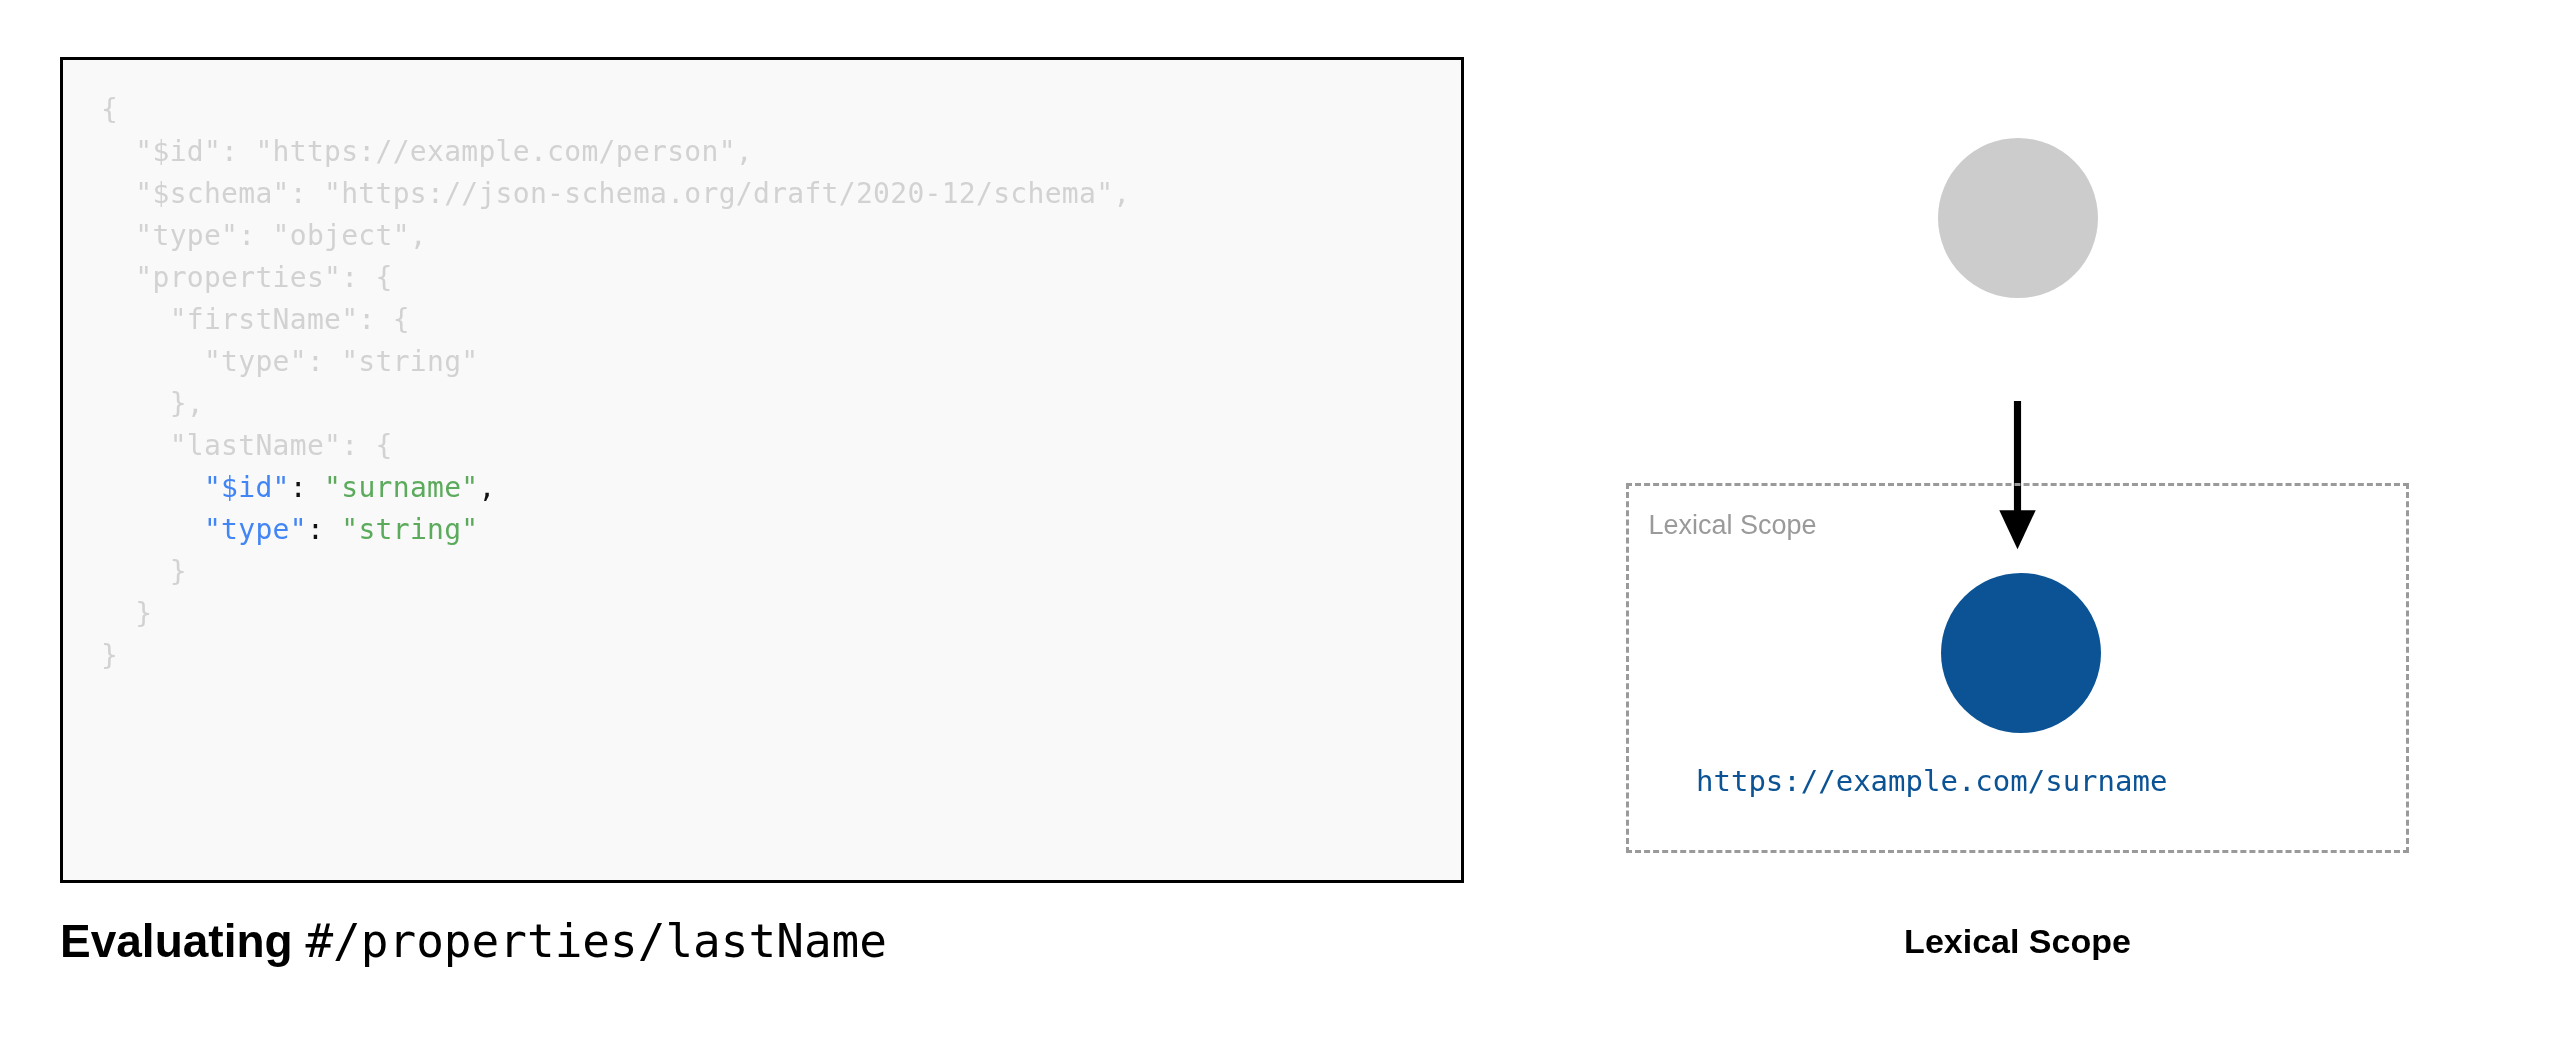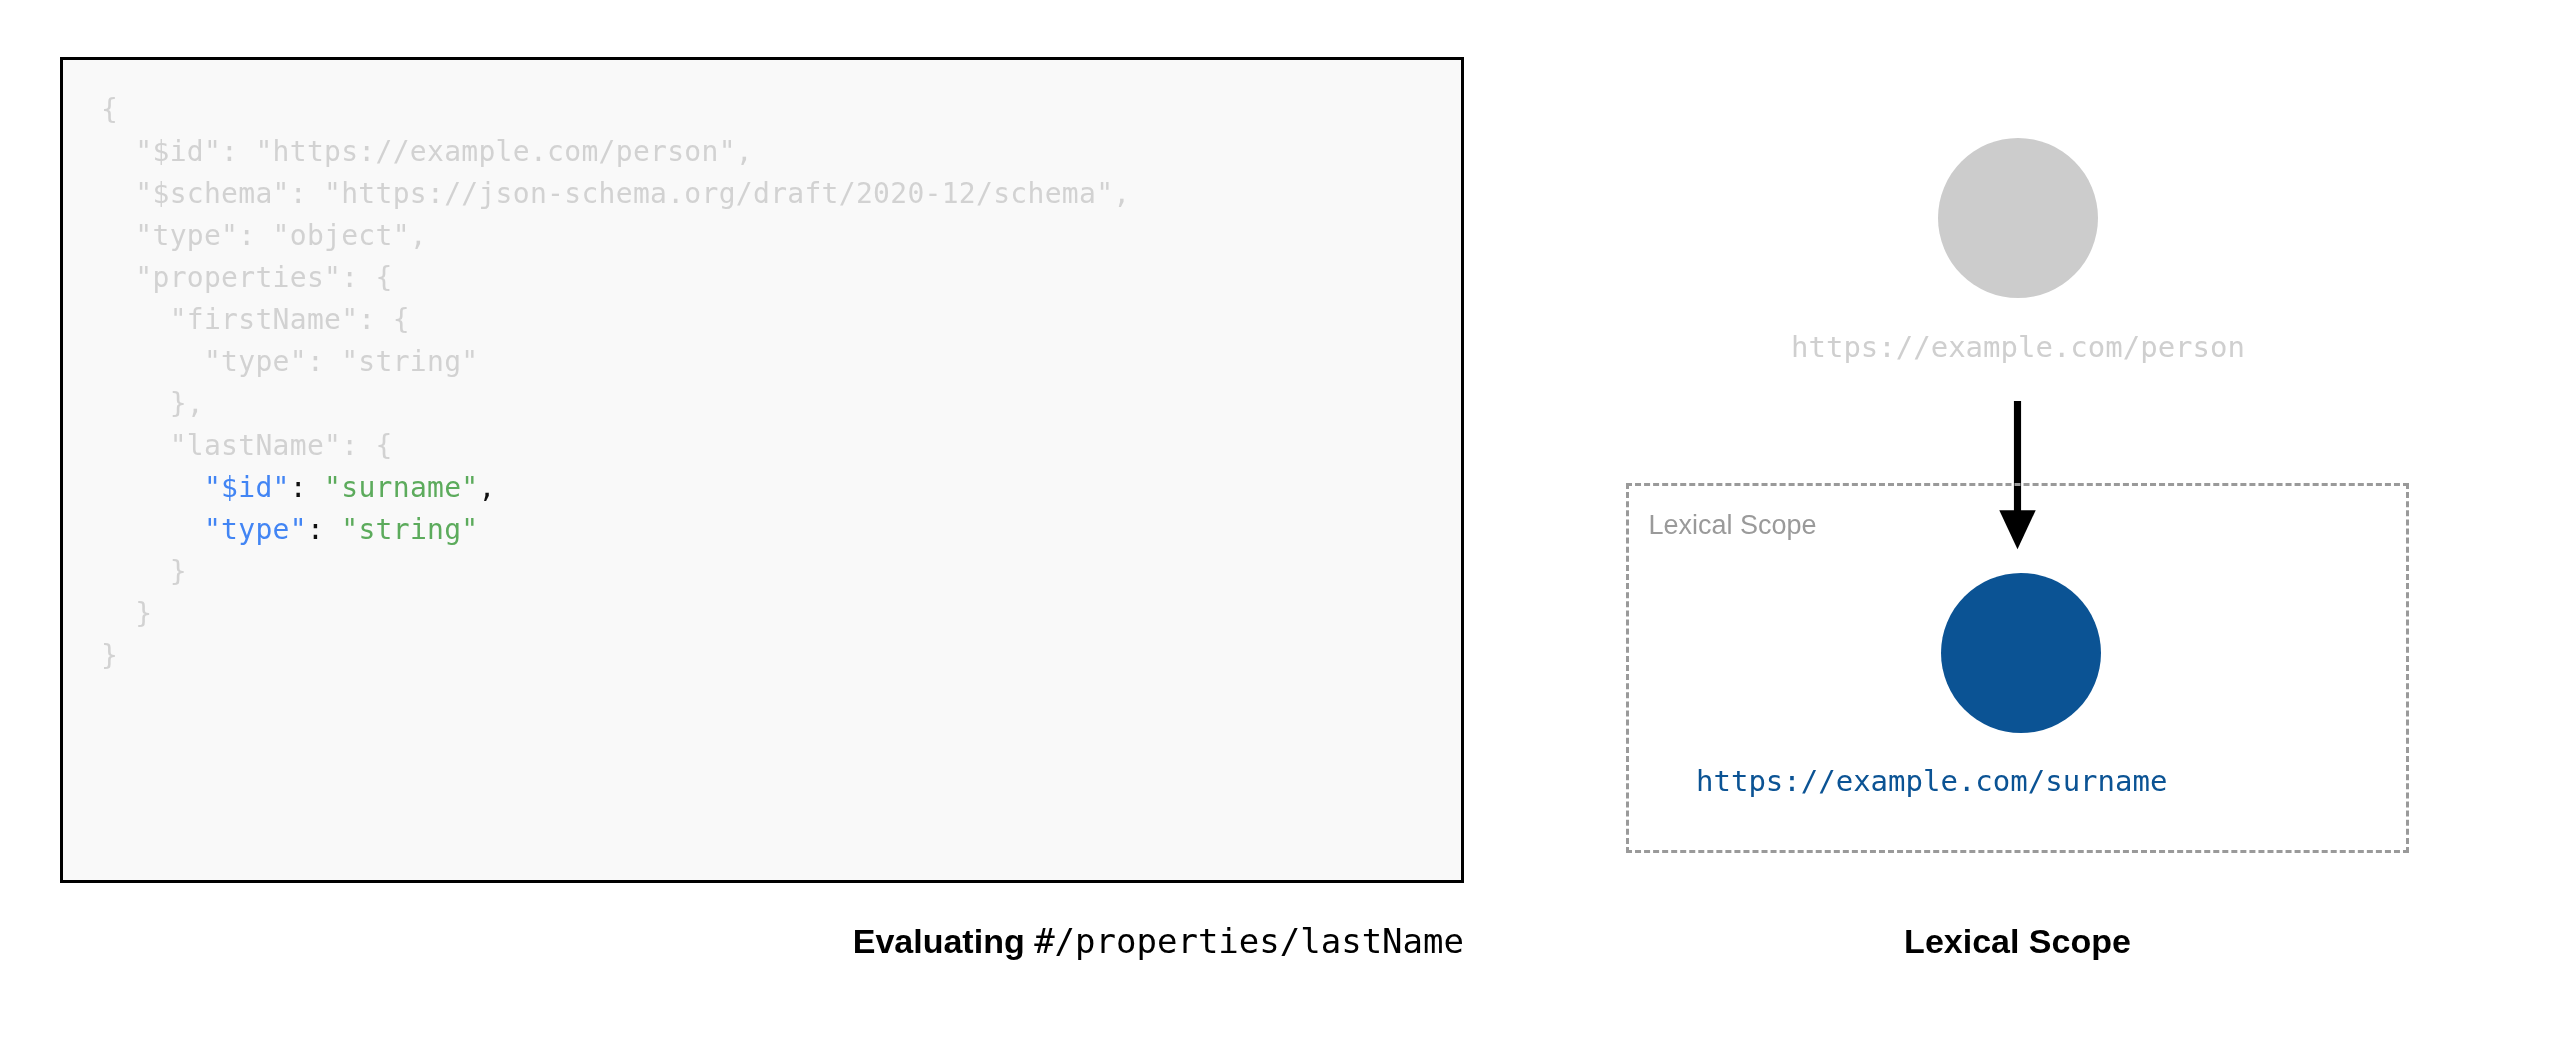--- a/index.html
+++ b/index.html
@@ -56,22 +56,22 @@
   .tok-key    { color: #4285f4; }
   .tok-str    { color: #5cab5c; }
   .tok-punct  { color: #111111; }
 
   
   #left-caption {
     position: absolute;
     left: 60px;
     top: 921px;
     width: 1404px;
-    text-align: right;
-    font-size: 34px;
+    text-align: left;
+    font-size: 46px;
     line-height: 40px;
     color: #000000;
     white-space: nowrap;
   }
   .cap-bold {
     font-family: "Liberation Sans", sans-serif;
     font-weight: bold;
   }
   .cap-mono {
     font-family: "DejaVu Sans Mono", "Liberation Mono", monospace;
@@ -190,21 +190,20 @@
 
   <div id="left-caption">
     <span class="cap-bold">Evaluating </span><span class="cap-mono">#/properties/lastName</span>
   </div>
 
 </div>
 
 <div class="panel" id="right-panel">
 
   <div id="outer-circle"></div>
-  <div id="outer-label">https://example.com/person</div>
 
   <div id="scope-arrow">
     <svg width="65" height="156" viewBox="0 0 100 240" xmlns="http://www.w3.org/2000/svg">
       <line x1="50" y1="0" x2="50" y2="182" stroke="#000000" stroke-width="11"></line>
       <polygon points="22,168 78,168 50,228" fill="#000000"></polygon>
     </svg>
   </div>
 
   <div id="scope-box">
     <div id="scope-box-label">Lexical Scope</div>

